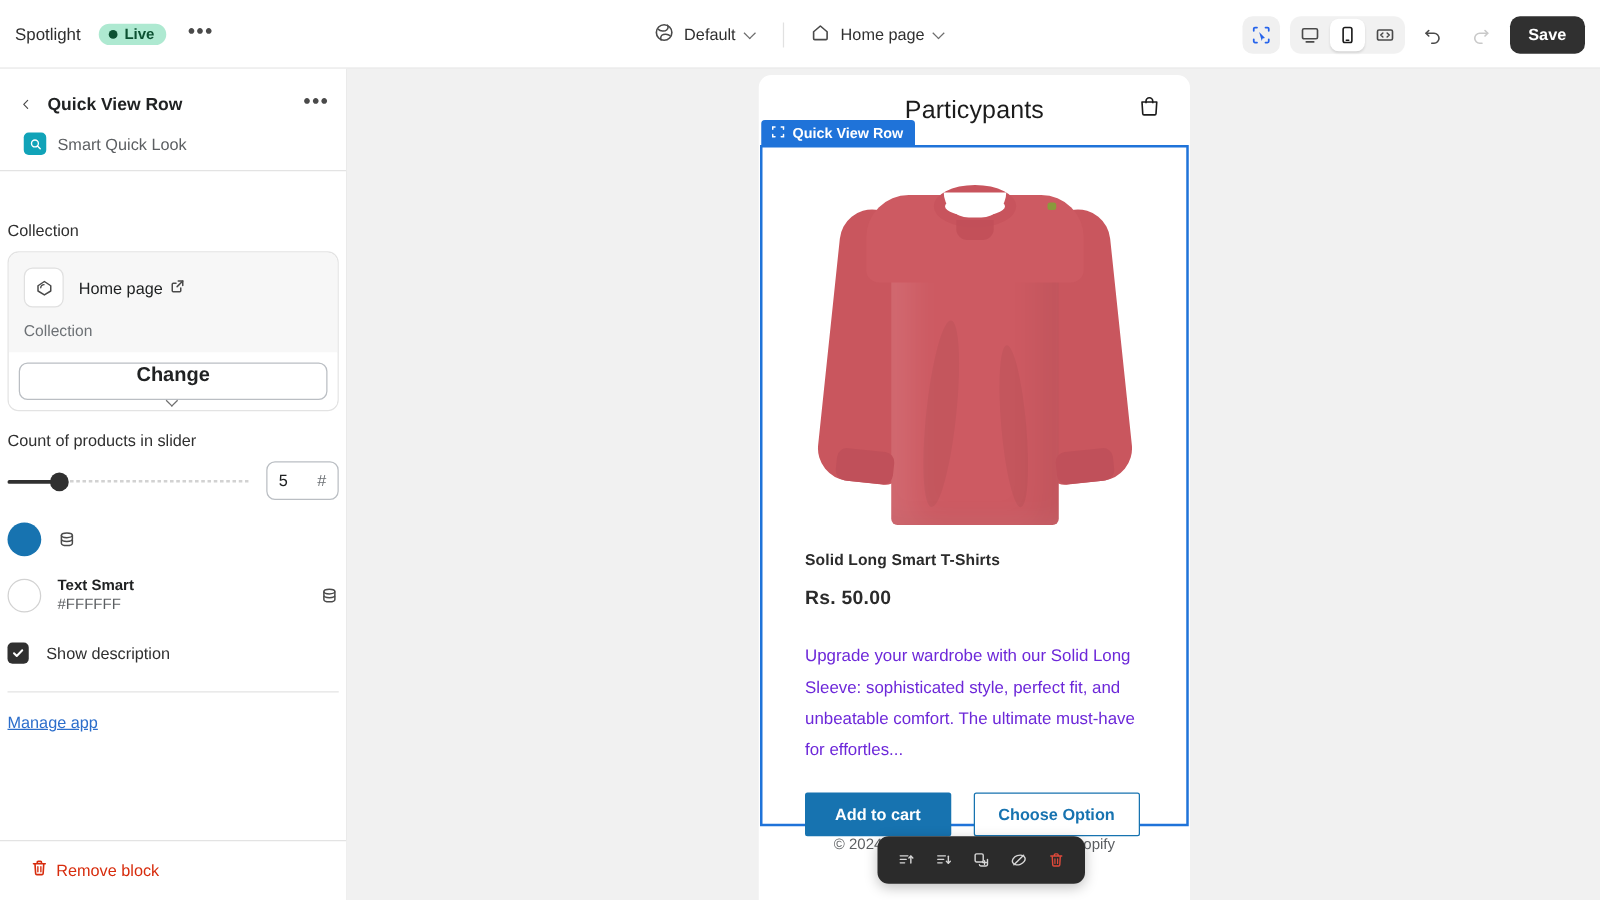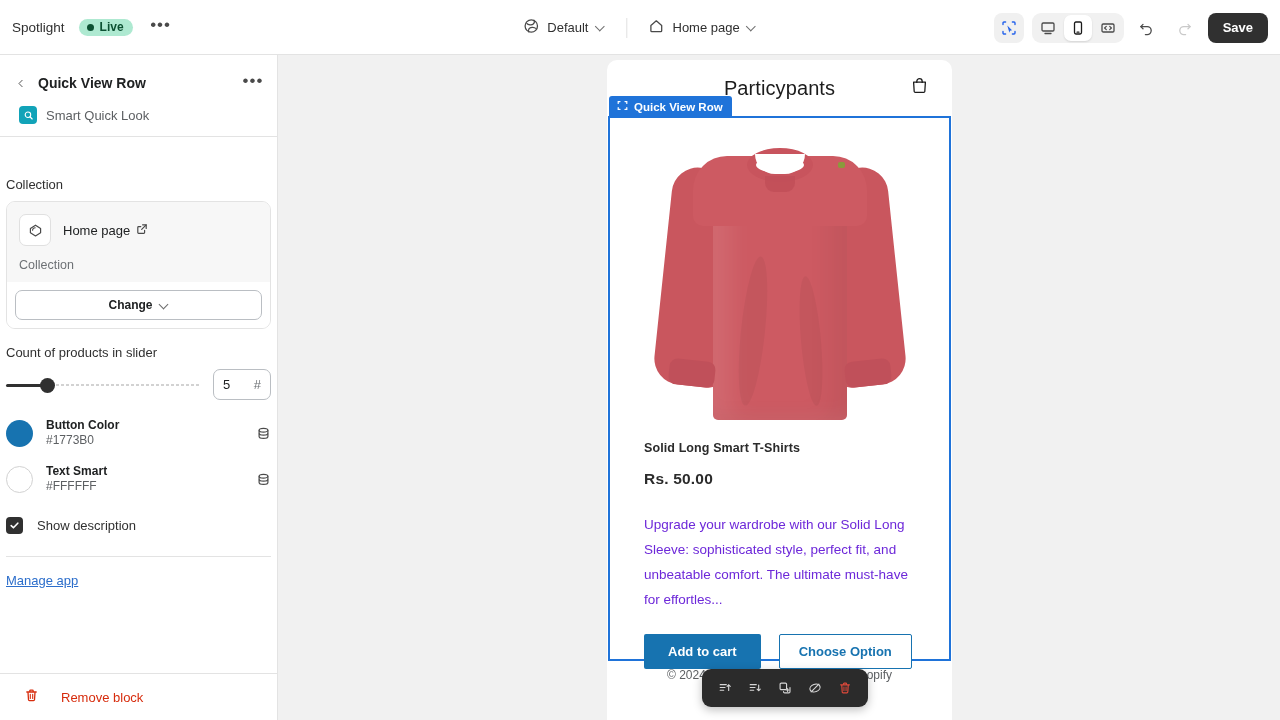--- a/index.html
+++ b/index.html
@@ -115,23 +115,24 @@
   .res-main { display: flex; align-items: center; gap: 12px; }
   .res-thumb {
     width: 32px; height: 32px; border-radius: 7px; background: #ffffff;
     border: 1px solid #e0e0e0; display: flex; align-items: center; justify-content: center; color: #4a4a4a;
   }
   .res-name { font-size: 13px; color: #202223; display: inline-flex; align-items: center; gap: 6px; }
   .res-sub { font-size: 12.5px; color: #6d7175; margin-top: 12px; }
   .res-bottom { padding: 8px; background: #ffffff; }
   .change-btn {
     width: 100%; height: 30px; border: 1px solid #babec3; border-radius: 7px;
-    background: #ffffff; font-size: 12px; font-weight: 600; color: #202223;
+    background: #ffffff; font-size: 16px; font-weight: 600; color: #202223;
     display: flex; align-items: center; justify-content: center; gap: 7px; cursor: pointer;
     font-family: "Liberation Sans", sans-serif;
+    flex-direction: column;
   }
 
   
   .slider-row { display: flex; align-items: center; gap: 14px; margin-top: 4px; }
   .slider-wrap { position: relative; flex: 1; height: 22px; display: flex; align-items: center; }
   .track-done { position: absolute; left: 0; top: 10px; height: 3px; width: 40px; background: #303030; border-radius: 2px; }
   .track-rest {
     position: absolute; left: 40px; top: 10.5px; height: 2px; right: 0;
     background-image: linear-gradient(to right, #d2d2d2 60%, rgba(210,210,210,0) 0%);
     background-size: 5px 2px; background-repeat: repeat-x;
@@ -169,21 +170,21 @@
     display: inline-block; margin-top: 16px;
     font-size: 13px; color: #2c6ecb; text-decoration: underline; cursor: pointer;
   }
 
   .sb-footer {
     position: absolute; left: 0; bottom: 0; width: 278px;
     border-top: 1px solid #e3e3e3; background: #ffffff;
     padding: 13px 18px;
   }
   .remove-block {
-    display: inline-flex; align-items: center; gap: 22px;
+    display: inline-flex; align-items: center; gap: 6px;
     font-size: 13px; color: #d72c0d; cursor: pointer; background: none; border: none;
     font-family: "Liberation Sans", sans-serif;
   }
 
   
   .canvas {
     position: absolute; top: 55px; left: 278px;
     width: 1002px; height: 665px; background: #f1f1f1;
     overflow: hidden;
   }
@@ -437,24 +438,20 @@
         <div class="num-input">
           <span>5</span>
           <span class="num-suffix">#</span>
         </div>
       </div>
 
       <div style="height:10px"></div>
 
       <div class="color-row">
         <span class="swatch" style="background:#1773B0"></span>
-        <span class="color-texts">
-          <span class="color-name" style="display:block">Button Color</span>
-          <span class="color-hex" style="display:block">#1773B0</span>
-        </span>
         <span class="src-icon">
           <svg width="15" height="15" viewBox="0 0 15 15" fill="none">
             <ellipse cx="7.5" cy="4.2" rx="4.4" ry="1.9" stroke="#4a4a4a" stroke-width="1.2"></ellipse>
             <path d="M3.1 4.2v3c0 1 2 1.9 4.4 1.9s4.4-.9 4.4-1.9v-3" stroke="#4a4a4a" stroke-width="1.2"></path>
             <path d="M3.1 7.5v3c0 1 2 1.9 4.4 1.9s4.4-.9 4.4-1.9v-3" stroke="#4a4a4a" stroke-width="1.2"></path>
           </svg>
         </span>
       </div>
 
       <div class="color-row">

